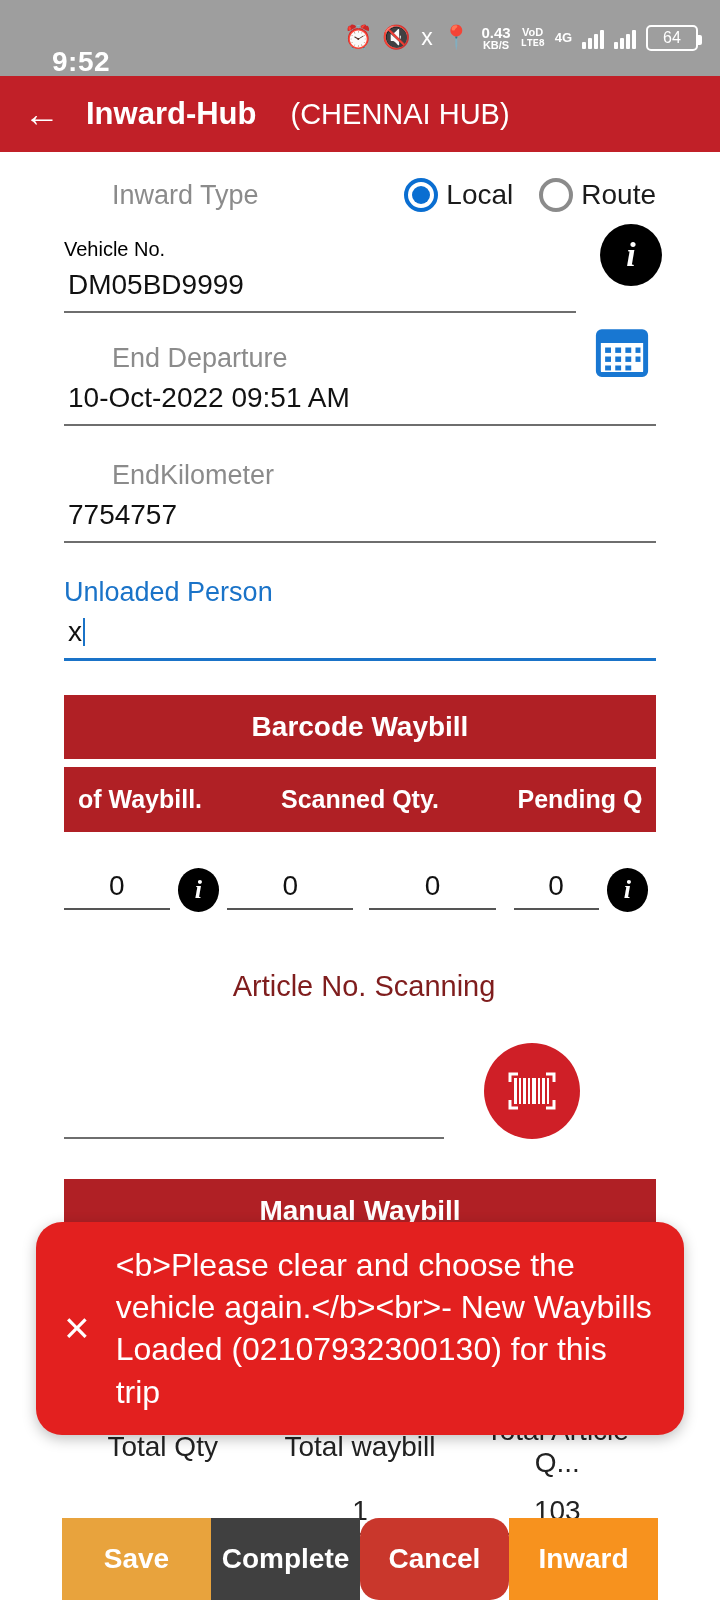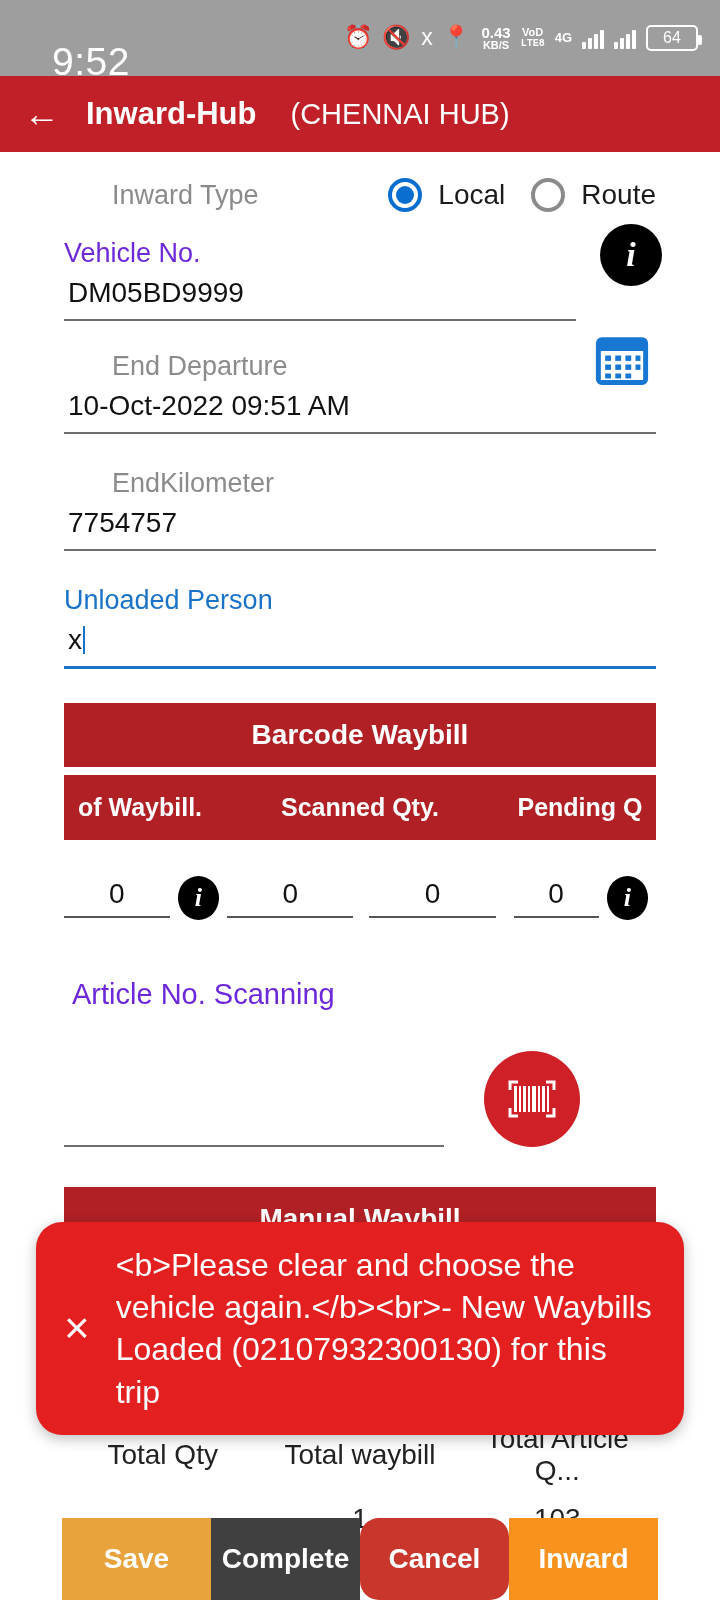--- a/index.html
+++ b/index.html
@@ -10,21 +10,21 @@
     overflow: hidden;
   }
   .screen { position: relative; width: 720px; height: 1600px; background: #fff; }
 
   
   .statusbar {
     height: 76px; background: #9e9e9e; color: #ffffff;
     display: flex; align-items: center; justify-content: space-between;
     padding: 0 22px;
   }
-  .status-time { font-size: 39px; font-weight: 400; letter-spacing: .5px; padding-left: 30px; margin-top: 48px;}
+  .status-time { font-size: 28px; font-weight: 700; letter-spacing: .5px; padding-left: 30px; margin-top: 48px;}
   .status-icons { display: flex; align-items: center; gap: 10px; }
   .status-icons .ic { font-size: 23px; line-height: 1; }
   .netspeed { font-size: 15px; line-height: 1.02; text-align: center; font-weight: 700; }
   .netspeed small { display: block; font-size: 11px; font-weight: 700; }
   .volte { font-size: 11px; line-height: 1.02; text-align: center; font-weight: 700;}
   .volte small { display:block; font-size: 10px; font-family: Liberation Mono, monospace; }
   .bars { display: flex; align-items: flex-end; gap: 2px; height: 22px; }
   .bars i { display: block; width: 4px; background: #fff; border-radius: 1px; }
   .bars i:nth-child(1){height:7px}.bars i:nth-child(2){height:11px}
   .bars i:nth-child(3){height:15px}.bars i:nth-child(4){height:19px}
@@ -42,25 +42,25 @@
     display: flex; align-items: center; padding: 0 24px; gap: 26px;
   }
   .back-arrow { font-size: 36px; line-height: 1; display:flex; align-items:center; }
   .appbar-title { font-size: 31px; font-weight: 700; }
   .appbar-sub { font-size: 29px; font-weight: 400; margin-left: 8px; }
 
   
   .form { padding: 26px 64px 0 64px; }
   .row-inline { display: flex; align-items: center; }
   .label-grey { color: #8b8b8b; font-size: 27px; margin-left: 48px; }
-  .label-dark { color: #6d28d9; font-size: 27px; margin-top: 6px; }
+  .label-dark { color: #000000; font-size: 20px; margin-top: 6px; }
   .label-blue { color: #1a73c8; font-size: 27px; }
 
   .radios { margin-left: auto; display: flex; align-items: center; gap: 26px; }
-  .radio { display: flex; align-items: center; gap: 16px; }
+  .radio { display: flex; align-items: center; gap: 8px; }
   .radio .circle {
     width: 34px; height: 34px; border-radius: 50%;
     border: 4px solid #8b8b8b; display: flex; align-items: center; justify-content: center;
   }
   .radio.checked .circle { border-color: #0a6ed1; }
   .radio.checked .circle::after {
     content: ""; width: 18px; height: 18px; border-radius: 50%; background: #0a6ed1;
   }
   .radio span { font-size: 28px; color: #1b1b1b; }
 
@@ -101,21 +101,21 @@
   }
   .qty-cell { font-size: 28px; color: #111; text-align: center;
     border-bottom: 2px solid #555; padding-bottom: 6px; }
   .badge-i {
     width: 44px; height: 44px; border-radius: 50%; background: #000; color: #fff;
     display: flex; align-items: center; justify-content: center; font-size: 26px;
     font-weight: 700; font-style: italic; font-family: "Liberation Serif", serif;
     margin: 0 8px;
   }
 
-  .scan-label { margin: 58px 64px 0 72px; font-size: 29px; color: #6d28d9; }
+  .scan-label { margin: 58px 64px 0 72px; font-size: 29px; color: #7f1d1d; text-align: center; }
   .scan-row { display: flex; align-items: flex-end; margin: 40px 64px 0 64px; }
   .scan-input { flex: 1; border-bottom: 2px solid #6e6e6e; height: 40px; margin-right: 40px; max-width: 380px; }
   .scan-fab {
     width: 96px; height: 96px; border-radius: 50%; background: #cf1f27;
     display: flex; align-items: center; justify-content: center; color: #fff;
   }
 
   
   .manual-head {
     margin: 40px 64px 0 64px; background: #b02025; color: #fff;

